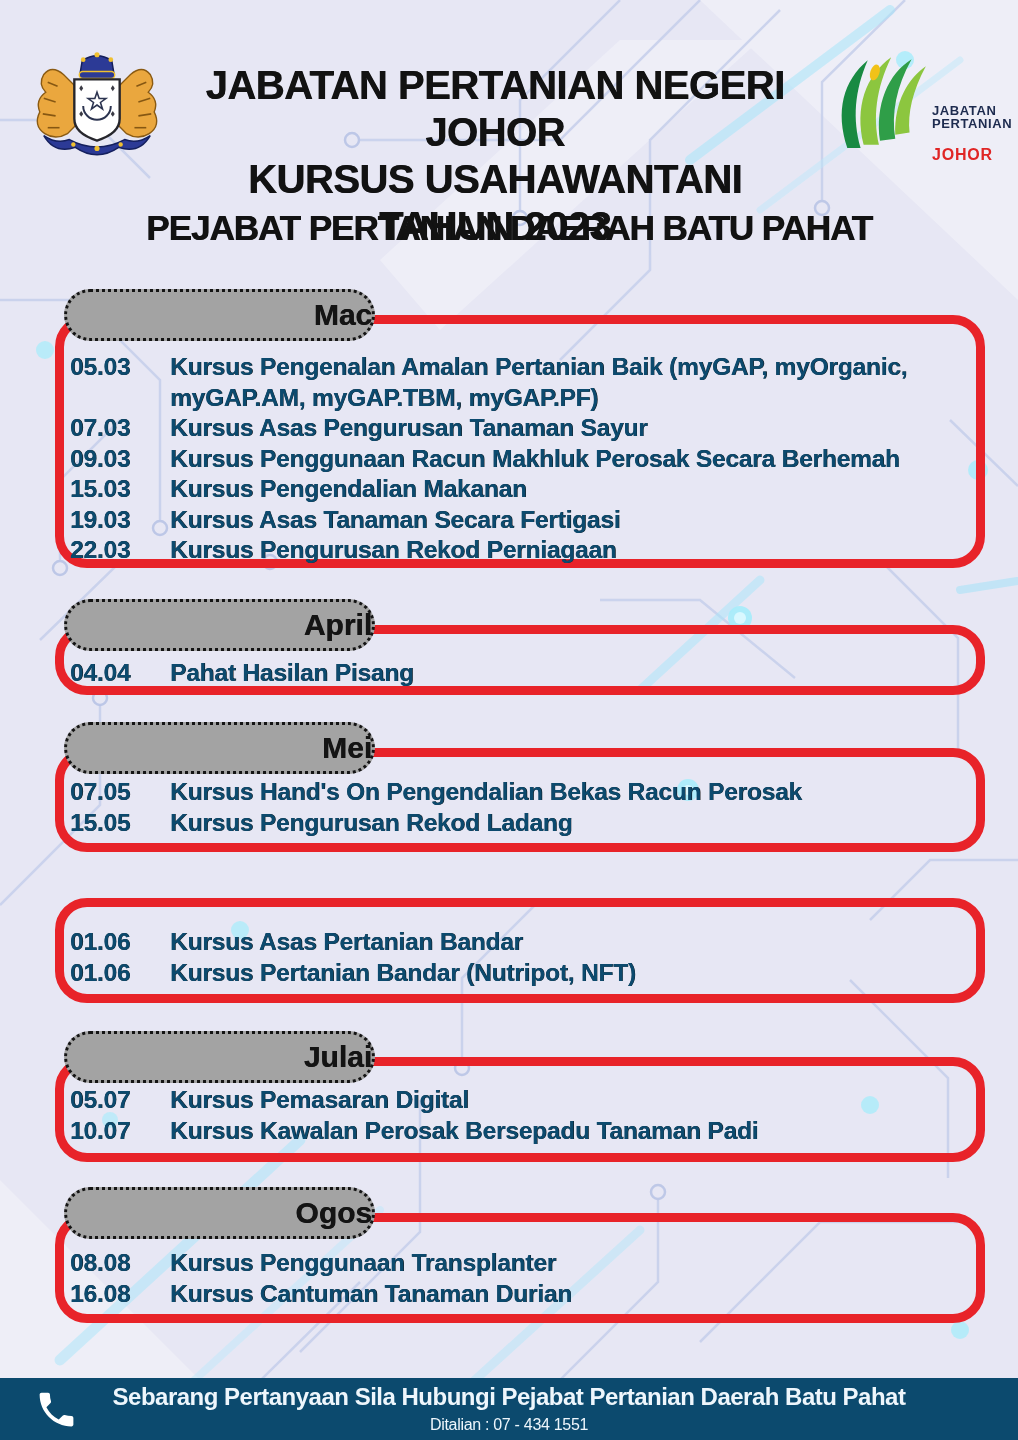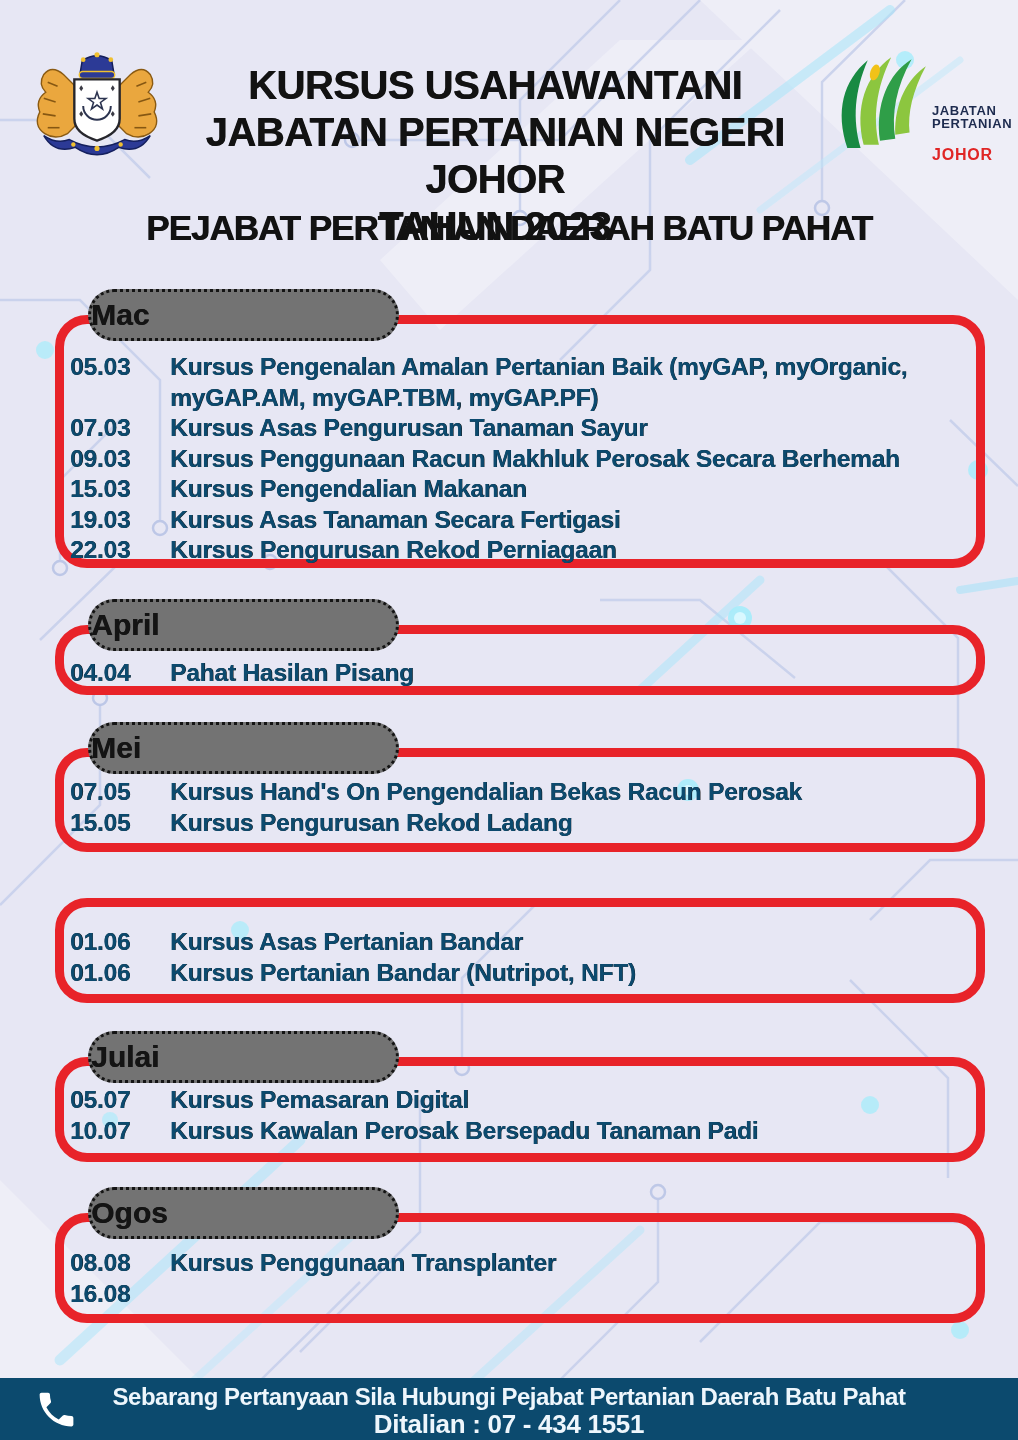--- a/index.html
+++ b/index.html
@@ -28,23 +28,23 @@
   
   .month-section { position:absolute; left:55px; width:930px; box-sizing:border-box;
                    border:9px solid #e82329; border-radius:32px; }
   .s0 { top:315px;  height:253px; }
   .s1 { top:625px;  height:70px;  }
   .s2 { top:748px;  height:104px; }
   .s3 { top:898px;  height:105px; }
   .s4 { top:1057px; height:105px; }
   .s5 { top:1213px; height:110px; }
 
-  .month-badge { position:absolute; top:-35px; left:24px; width:305px; height:46px;
-                 background:#737373; border:3px dotted #141414; border-radius:26px;
-                 display:flex; align-items:center; justify-content:flex-start; z-index:2; }
+  .month-badge { position:absolute; top:-35px; left:0; width:305px; height:46px;
+                 background:#a3a3a3; border:3px dotted #141414; border-radius:26px;
+                 display:flex; align-items:center; justify-content:flex-end; z-index:2; }
   .month-badge span { font-size:30px; font-weight:bold; color:#141414; letter-spacing:0;
                       text-shadow:0.5px 0 0 #141414; }
 
   .courses { box-sizing:border-box; }
   .s0 .courses { padding-top:28px; }
   .s1 .courses { padding-top:24px; }
   .s2 .courses { padding-top:20px; }
   .s3 .courses { padding-top:20px; }
   .s4 .courses { padding-top:19px; }
   .s5 .courses { padding-top:26px; }
@@ -53,21 +53,21 @@
                 padding:0 14px 0 6px; }
   .course-row .date, .course-row .name {
                 font-size:24.5px; line-height:30.5px; font-weight:bold; color:#0c4a6e;
                 letter-spacing:-0.2px; text-shadow:0.4px 0 0 #131313; }
 
   
   .footer { position:absolute; left:0; top:1378px; width:100%; height:62px;
             background:#0c4a6e; text-align:center; color:#eef6fc; }
   .footer-line1 { margin-top:4px; font-size:24px; line-height:29px; font-weight:bold;
                   letter-spacing:-0.5px; }
-  .footer-line2 { font-size:26px; line-height:27px; font-weight:bold; letter-spacing:-0.3px; }
+  .footer-line2 { font-size:16px; line-height:27px; font-weight:normal; letter-spacing:-0.3px; }
   .phone-icon { position:absolute; left:34px; top:9px; width:45px; height:45px; }
 </style>
 </head>
 <body>
 
 <div class="poster">
 
   <svg class="bg-svg" viewBox="0 0 1018 1440" aria-hidden="true">
     <g fill="#ffffff" opacity="0.30">
       <polygon points="700,0 1018,0 1018,300"></polygon>
@@ -168,22 +168,22 @@
       <polygon points="54,37 56,40 54,43 52,40"></polygon>
       <polygon points="86,37 88,40 86,43 84,40"></polygon>
       <polygon points="54,63 56,66 54,69 52,66"></polygon>
       <polygon points="86,63 88,66 86,69 84,66"></polygon>
     </g>
     <path d="M56 58 A14 14 0 1 0 84 58 A11.5 11.5 0 1 1 56 58 Z" fill="#ffffff" stroke="#2c3450" stroke-width="2"></path>
     <path d="M70 44 L72.2 50.4 L79 50.4 L73.5 54.4 L75.6 61 L70 57 L64.4 61 L66.5 54.4 L61 50.4 L67.8 50.4 Z" fill="#ffffff" stroke="#2c3450" stroke-width="1.6"></path>
   </svg>
 
   <div class="title-block">
+    <div class="title-line">JABATAN PERTANIAN NEGERI JOHOR</div>
     <div class="title-line">KURSUS USAHAWANTANI</div>
-    <div class="title-line">JABATAN PERTANIAN NEGERI JOHOR</div>
     <div class="title-line">TAHUN 2023</div>
   </div>
 
   <div class="dept-logo">
     <svg viewBox="0 0 96 100">
       <path d="M14 96 C2 60 10 30 34 10 C21 40 19 68 27 96 Z" fill="#188a42"></path>
       <path d="M30 93 C21 56 32 25 57 7 C42 38 39 66 45 93 Z" fill="#8cc63f"></path>
       <path d="M46 89 C41 54 54 23 77 9 C62 36 57 62 61 87 Z" fill="#2f9e48"></path>
       <path d="M61 83 C60 52 73 28 91 16 C78 40 73 62 75 81 Z" fill="#8cc63f"></path>
       <ellipse cx="41" cy="22" rx="4.5" ry="8" fill="#f2c218" transform="rotate(18 41 22)"></ellipse>
@@ -290,20 +290,21 @@
     <div class="month-badge">
       <span>Ogos</span>
     </div>
     <div class="courses">
       <div class="course-row">
         <span class="date">08.08</span>
         <span class="name">Kursus Penggunaan Transplanter</span>
       </div>
       <div class="course-row">
         <span class="date">16.08</span>
+        <span class="name">Kursus Cantuman Tanaman Durian</span>
       </div>
     </div>
   </section>
 
   <footer class="footer">
     <svg class="phone-icon" viewBox="0 0 24 24">
       <path fill="#ffffff" d="M6.62 10.79c1.44 2.83 3.76 5.14 6.59 6.59l2.2-2.2c.27-.27.67-.36 1.02-.24 1.12.37 2.33.57 3.57.57.55 0 1 .45 1 1V20c0 .55-.45 1-1 1-9.39 0-17-7.61-17-17 0-.55.45-1 1-1h3.5c.55 0 1 .45 1 1 0 1.25.2 2.45.57 3.57.11.35.03.74-.25 1.02l-2.2 2.2z"></path>
     </svg>
     <div class="footer-line1">Sebarang Pertanyaan Sila Hubungi Pejabat Pertanian Daerah Batu Pahat</div>
     <div class="footer-line2">Ditalian : 07 - 434 1551</div>

